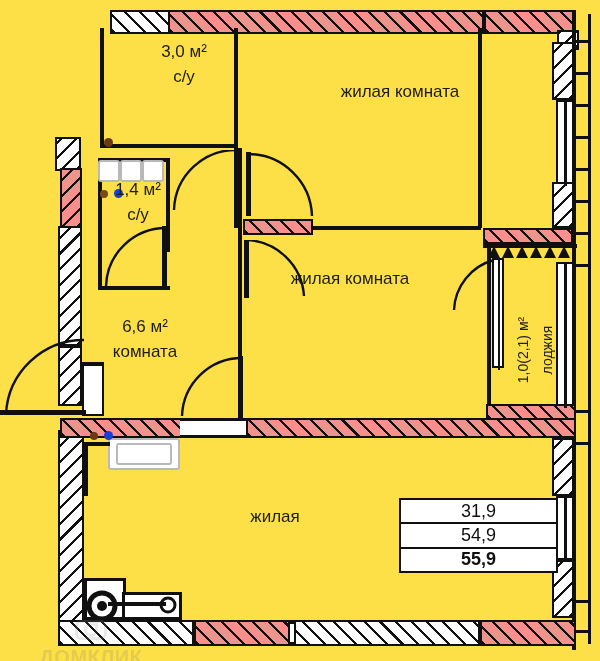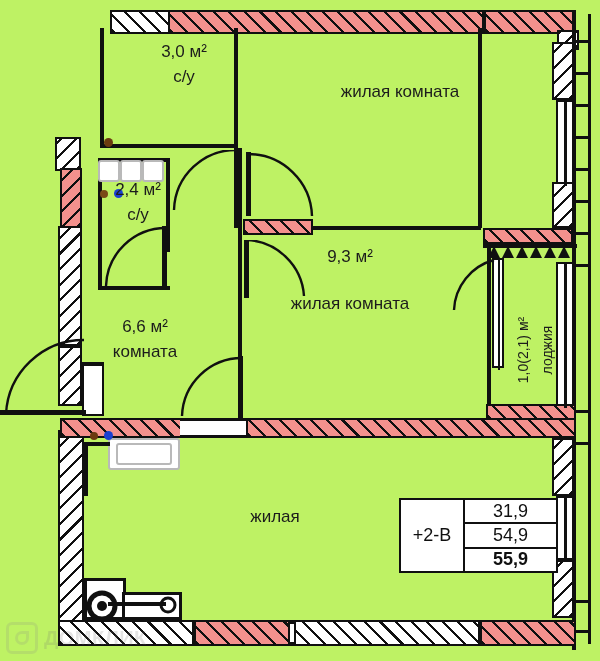--- a/index.html
+++ b/index.html
@@ -1,18 +1,18 @@
 <!DOCTYPE html>
 <html><head>
 <meta charset="utf-8">
 <style>
   html,body{margin:0;padding:0;background:#ffffff;}
   body{width:600px;height:661px;overflow:hidden;
        font-family:"Liberation Sans","DejaVu Sans",sans-serif;}
-  #plan{position:relative;width:600px;height:661px;background:#bef264;}
+  #plan{position:relative;width:600px;height:661px;background:#fde047;}
 
   
   .wall{position:absolute;background:#ffffff;border:2.5px solid #101010;box-sizing:border-box;}
   .wall.solid{background:#101010;border:none;}
 
   
   .hw{background-image:repeating-linear-gradient(45deg,
         #101010 0px,#101010 2.2px,#ffffff 2.2px,#ffffff 11px);}
   .hw-r{background-image:repeating-linear-gradient(-45deg,
         #101010 0px,#101010 2.2px,#ffffff 2.2px,#ffffff 11px);}
@@ -52,21 +52,21 @@
   #area-table .rgt div+div{border-top:2.5px solid #101010;}
   #area-table .rgt div.total{font-weight:bold;}
 
   
   #loggia-label{position:absolute;left:505px;top:258px;width:60px;height:130px;}
   #loggia-label span{position:absolute;left:50%;top:50%;white-space:nowrap;
       font-size:14px;color:#1c1c1c;transform-origin:0 0;}
 
   
   #watermark{position:absolute;left:6px;top:620px;width:170px;height:36px;
-      display:flex;align-items:center;gap:6px;opacity:.18;}
+      display:flex;align-items:center;gap:6px;opacity:.18;flex-direction:column;}
   #watermark .mk{width:26px;height:26px;border:3px solid #8a8a8a;border-radius:6px;
       display:flex;align-items:center;justify-content:center;}
   #watermark .mk b{display:block;width:8px;height:8px;border:3px solid #8a8a8a;
       border-radius:50% 0 50% 50%;}
   #watermark .wt{font-size:20px;font-weight:bold;color:#6f6f6f;letter-spacing:.5px;}
 </style>
 </head>
 <body>
 
 <div id="plan">
@@ -229,45 +229,43 @@
   <div class="room-label" style="left:134px;top:40px;width:100px;">
     <span class="area">3,0 м²</span>
     <span class="nm">с/у</span>
   </div>
 
   <div class="room-label" style="left:290px;top:80px;width:220px;">
     <span class="nm">жилая комната</span>
   </div>
 
   <div class="room-label" style="left:88px;top:178px;width:100px;">
-    <span class="area">2,4 м²</span>
+    <span class="area">1,4 м²</span>
     <span class="nm">с/у</span>
   </div>
 
   <div class="room-label" style="left:240px;top:245px;width:220px;">
-    <span class="area">9,3 м²</span>
     <span class="nm" style="margin-top:22px;">жилая комната</span>
   </div>
 
   <div class="room-label" style="left:45px;top:300px;width:200px;margin-top:15px;">
     <span class="area">6,6 м²</span>
     <span class="nm">комната</span>
   </div>
 
   <div class="room-label" style="left:185px;top:505px;width:180px;">
     <span class="nm">жилая</span>
   </div>
 
   <div id="loggia-label">
     <span style="transform:rotate(-90deg) translate(-50%,-50%);left:18px;top:92px;">1,0(2,1) м²</span>
     <span style="transform:rotate(-90deg) translate(-50%,-50%);left:42px;top:92px;">лоджия</span>
   </div>
 
   <div id="area-table">
-    <div class="lft">+2-В</div>
     <div class="rgt">
       <div>31,9</div>
       <div>54,9</div>
       <div class="total">55,9</div>
     </div>
   </div>
 
   <div id="watermark">
     <div class="mk">
         <b></b>

